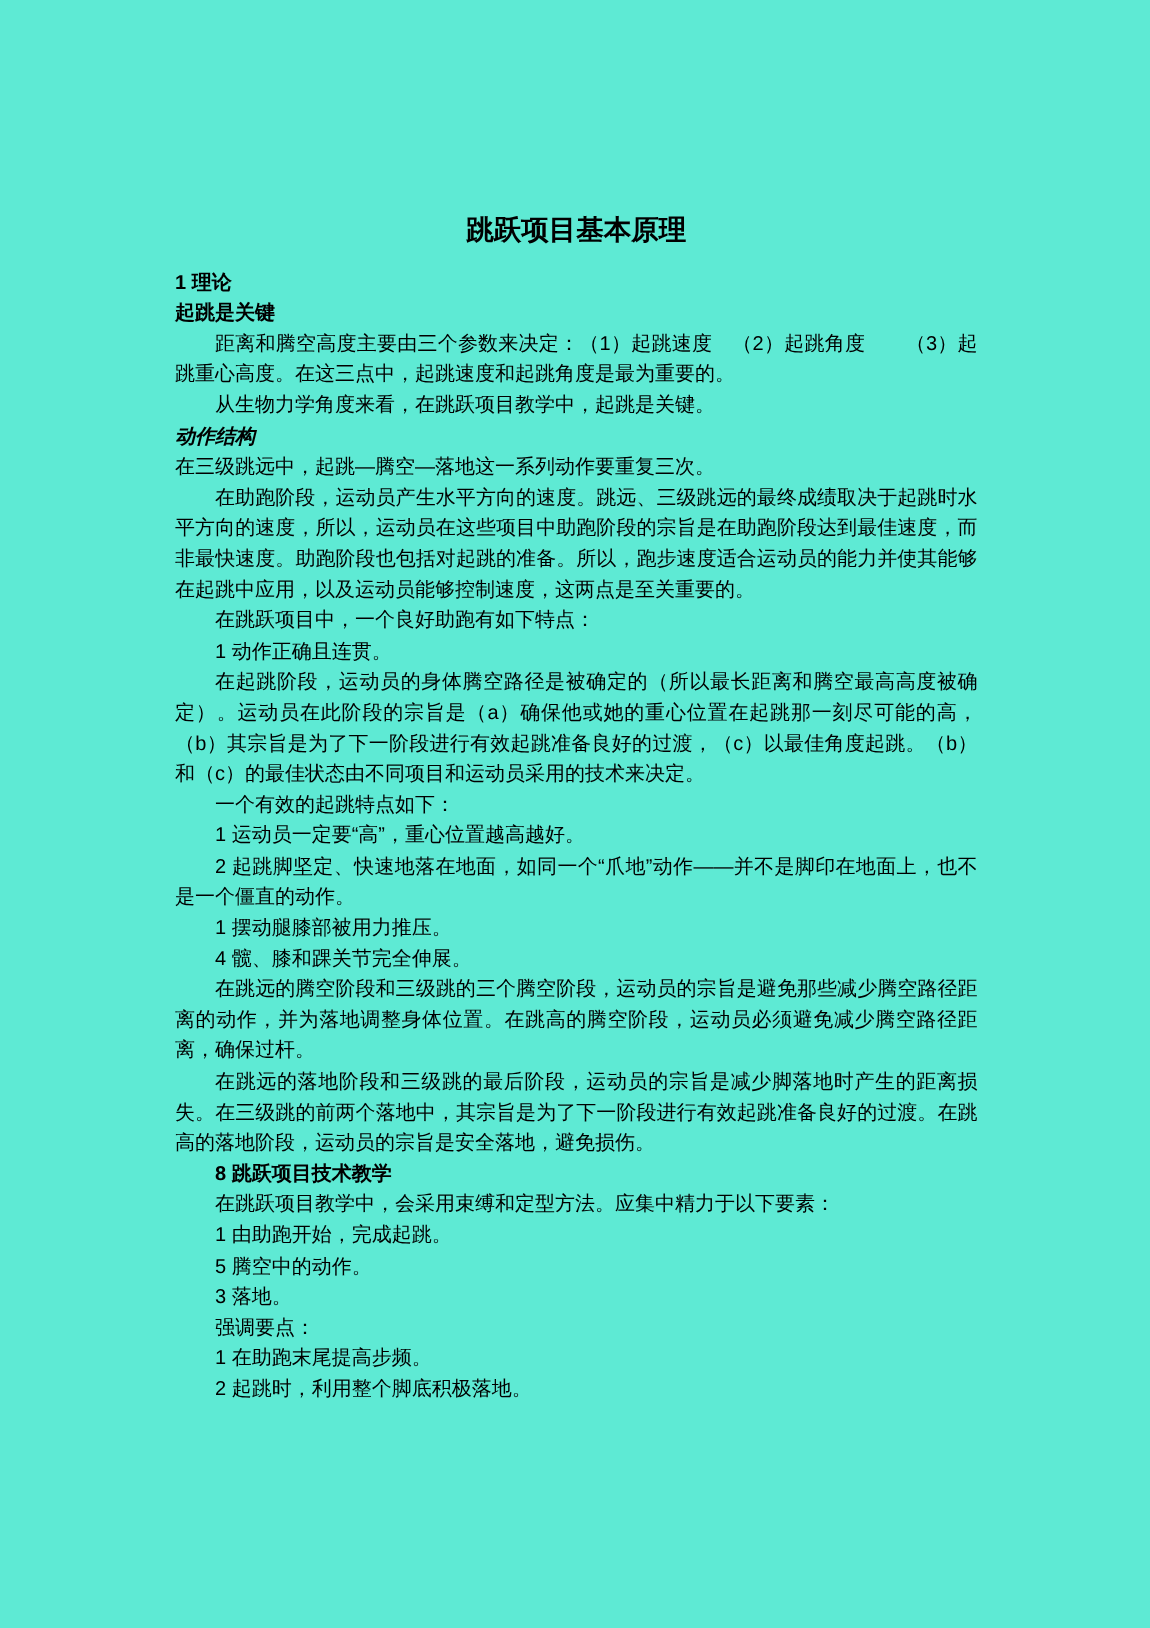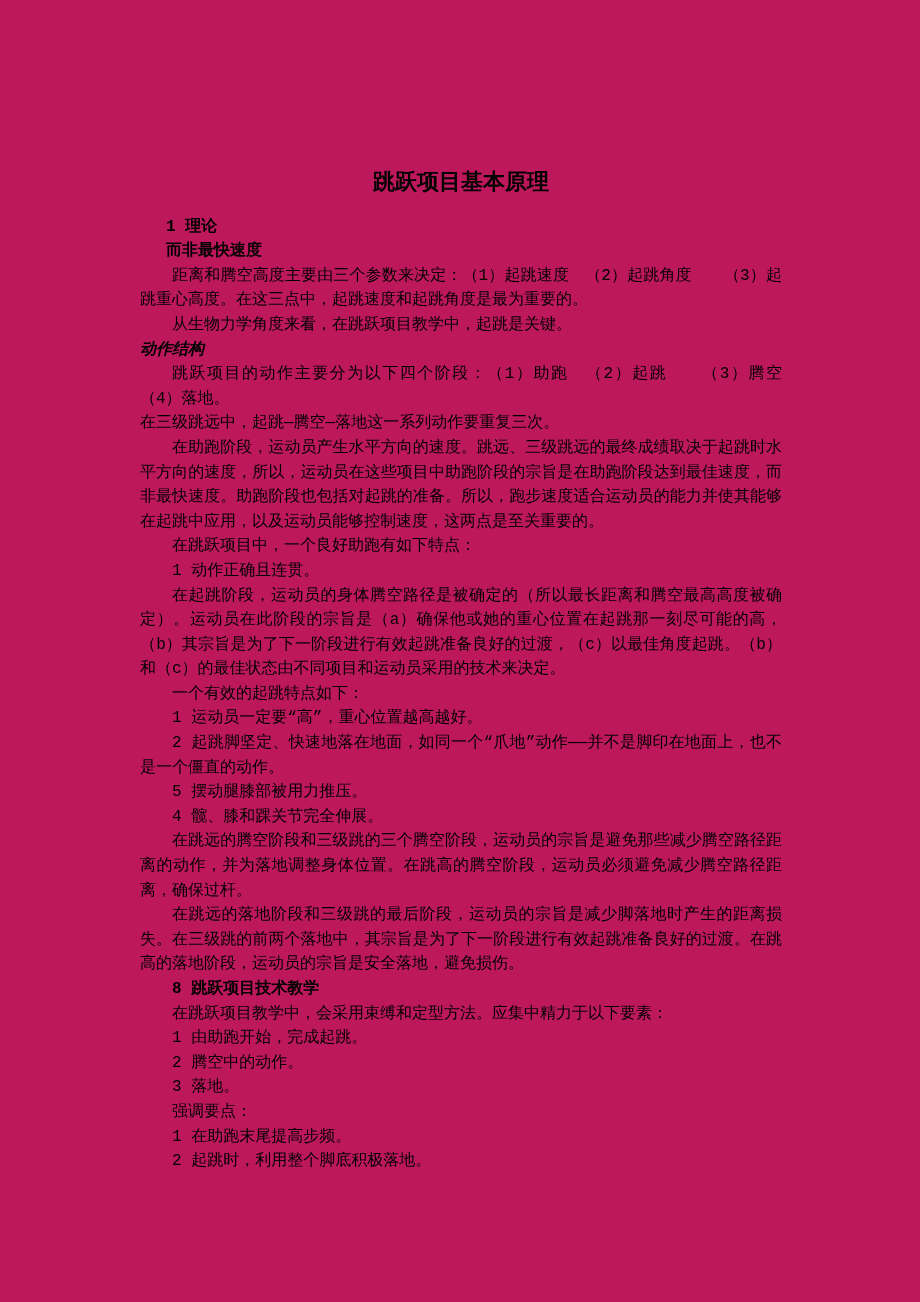--- a/index.html
+++ b/index.html
@@ -5,23 +5,23 @@
   html, body {
     margin: 0;
     padding: 0;
     background: #ffffff;
   }
   .page {
     position: relative;
     width: 920px;
     height: 1302px;
     margin: 0 auto;
-    background: #be185d;
+    background: #5eead4;
     overflow: hidden;
-    font-family: Liberation Mono, monospace;
+    font-family: Liberation Sans, sans-serif;
     color: #000000;
   }
   .content {
     position: absolute;
     top: 170px;
     left: 140px;
     width: 642px;
   }
   .doc-title {
     font-size: 22px;
@@ -34,21 +34,20 @@
     font-size: 16px;
     line-height: 24.6px;
     margin: 0;
     text-align: justify;
     text-justify: inter-ideograph;
     word-break: break-all;
   }
   .para.heading {
     font-weight: bold;
     text-indent: 0;
-    margin-left: 26px;
   }
   .para.heading-italic {
     font-weight: bold;
     font-style: italic;
     text-indent: 0;
   }
   .para.indent {
     text-indent: 2em;
   }
   .para.indent-bold {
@@ -60,40 +59,39 @@
   }
 </style>
 </head>
 <body>
 
 <div class="page">
   <div class="content">
     <h1 class="doc-title">跳跃项目基本原理</h1>
     <div>
         <p class="para heading">1 理论</p>
-        <p class="para heading">而非最快速度</p>
+        <p class="para heading">起跳是关键</p>
         <p class="para indent">距离和腾空高度主要由三个参数来决定：（1）起跳速度　（2）起跳角度　　（3）起跳重心高度。在这三点中，起跳速度和起跳角度是最为重要的。</p>
         <p class="para indent">从生物力学角度来看，在跳跃项目教学中，起跳是关键。</p>
         <p class="para heading-italic">动作结构</p>
-        <p class="para indent">跳跃项目的动作主要分为以下四个阶段：（1）助跑　（2）起跳　　（3）腾空　　　（4）落地。</p>
         <p class="para flush">在三级跳远中，起跳—腾空—落地这一系列动作要重复三次。</p>
         <p class="para indent">在助跑阶段，运动员产生水平方向的速度。跳远、三级跳远的最终成绩取决于起跳时水平方向的速度，所以，运动员在这些项目中助跑阶段的宗旨是在助跑阶段达到最佳速度，而非最快速度。助跑阶段也包括对起跳的准备。所以，跑步速度适合运动员的能力并使其能够在起跳中应用，以及运动员能够控制速度，这两点是至关重要的。</p>
         <p class="para indent">在跳跃项目中，一个良好助跑有如下特点：</p>
         <p class="para indent">1 动作正确且连贯。</p>
         <p class="para indent">在起跳阶段，运动员的身体腾空路径是被确定的（所以最长距离和腾空最高高度被确定）。运动员在此阶段的宗旨是（a）确保他或她的重心位置在起跳那一刻尽可能的高，（b）其宗旨是为了下一阶段进行有效起跳准备良好的过渡，（c）以最佳角度起跳。（b）和（c）的最佳状态由不同项目和运动员采用的技术来决定。</p>
         <p class="para indent">一个有效的起跳特点如下：</p>
         <p class="para indent">1 运动员一定要“高”，重心位置越高越好。</p>
         <p class="para indent">2 起跳脚坚定、快速地落在地面，如同一个“爪地”动作——并不是脚印在地面上，也不是一个僵直的动作。</p>
-        <p class="para indent">5 摆动腿膝部被用力推压。</p>
+        <p class="para indent">1 摆动腿膝部被用力推压。</p>
         <p class="para indent">4 髋、膝和踝关节完全伸展。</p>
         <p class="para indent">在跳远的腾空阶段和三级跳的三个腾空阶段，运动员的宗旨是避免那些减少腾空路径距离的动作，并为落地调整身体位置。在跳高的腾空阶段，运动员必须避免减少腾空路径距离，确保过杆。</p>
         <p class="para indent">在跳远的落地阶段和三级跳的最后阶段，运动员的宗旨是减少脚落地时产生的距离损失。在三级跳的前两个落地中，其宗旨是为了下一阶段进行有效起跳准备良好的过渡。在跳高的落地阶段，运动员的宗旨是安全落地，避免损伤。</p>
         <p class="para indent-bold">8 跳跃项目技术教学</p>
         <p class="para indent">在跳跃项目教学中，会采用束缚和定型方法。应集中精力于以下要素：</p>
         <p class="para indent">1 由助跑开始，完成起跳。</p>
-        <p class="para indent">2 腾空中的动作。</p>
+        <p class="para indent">5 腾空中的动作。</p>
         <p class="para indent">3 落地。</p>
         <p class="para indent">强调要点：</p>
         <p class="para indent">1 在助跑末尾提高步频。</p>
         <p class="para indent">2 起跳时，利用整个脚底积极落地。</p>
       </div>
   </div>
 </div>
 
 </body></html>

